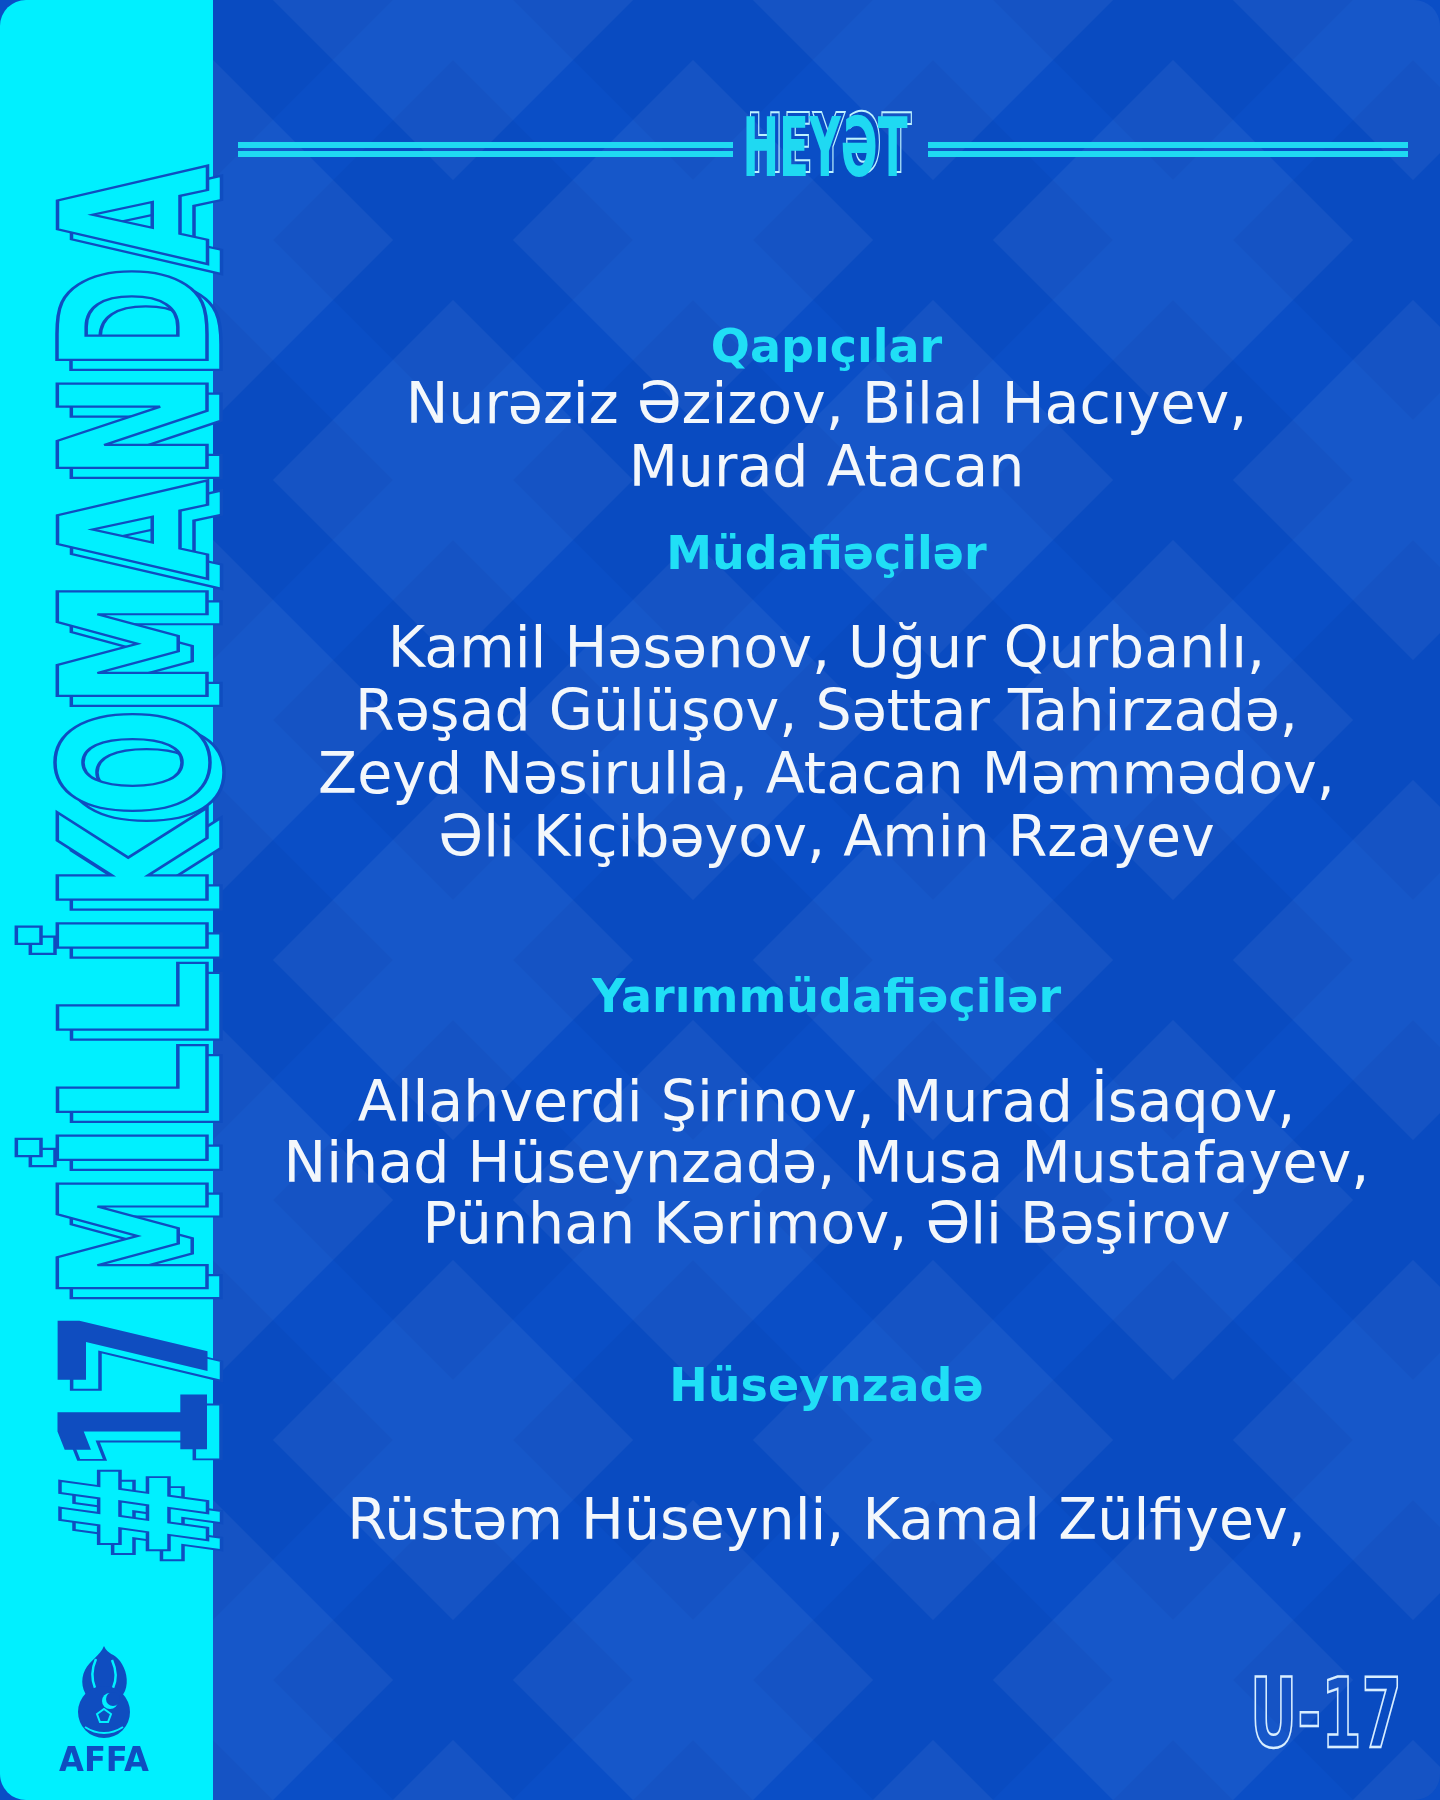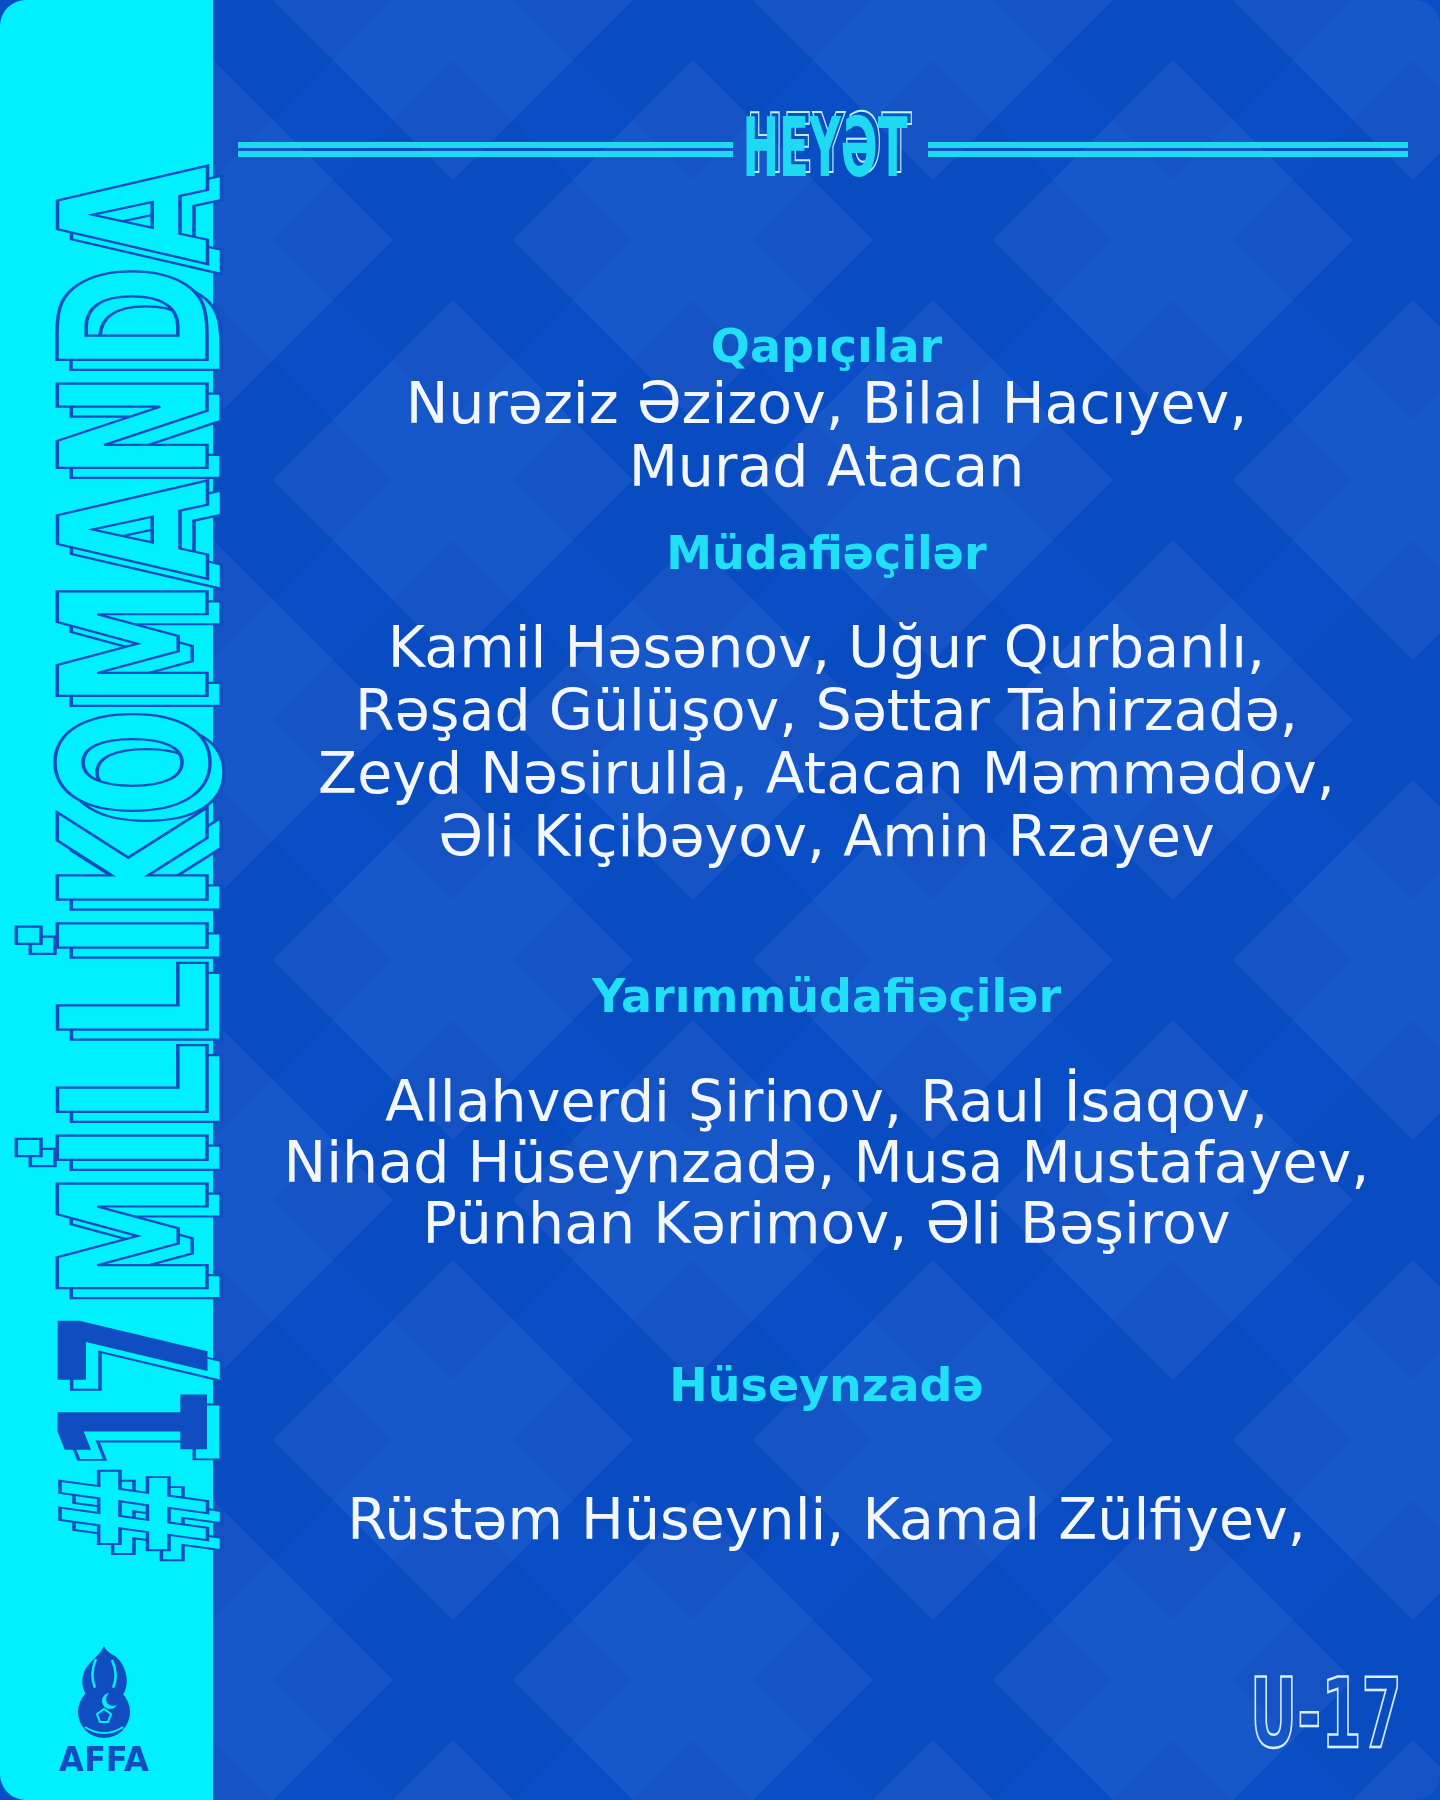--- a/index.html
+++ b/index.html
@@ -87,21 +87,21 @@
     <h2 class="section-heading h-df">Müdafiəçilər</h2>
     <div class="names-block b-df">
       <p>Kamil Həsənov, Uğur Qurbanlı,</p>
       <p>Rəşad Gülüşov, Səttar Tahirzadə,</p>
       <p>Zeyd Nəsirulla, Atacan Məmmədov,</p>
       <p>Əli Kiçibəyov, Amin Rzayev</p>
     </div>
 
     <h2 class="section-heading h-mf">Yarımmüdafiəçilər</h2>
     <div class="names-block b-mf">
-      <p>Allahverdi Şirinov, Raul İsaqov,</p>
+      <p>Allahverdi Şirinov, Murad İsaqov,</p>
       <p>Nihad Hüseynzadə, Musa Mustafayev,</p>
       <p>Pünhan Kərimov, Əli Bəşirov</p>
     </div>
 
     <h2 class="section-heading h-fw">Hüseynzadə</h2>
     <div class="names-block b-fw">
       <p>Rüstəm Hüseynli, Kamal Zülfiyev,</p>
     </div>
 
     <svg class="u17-svg" viewBox="0 0 220 115">

